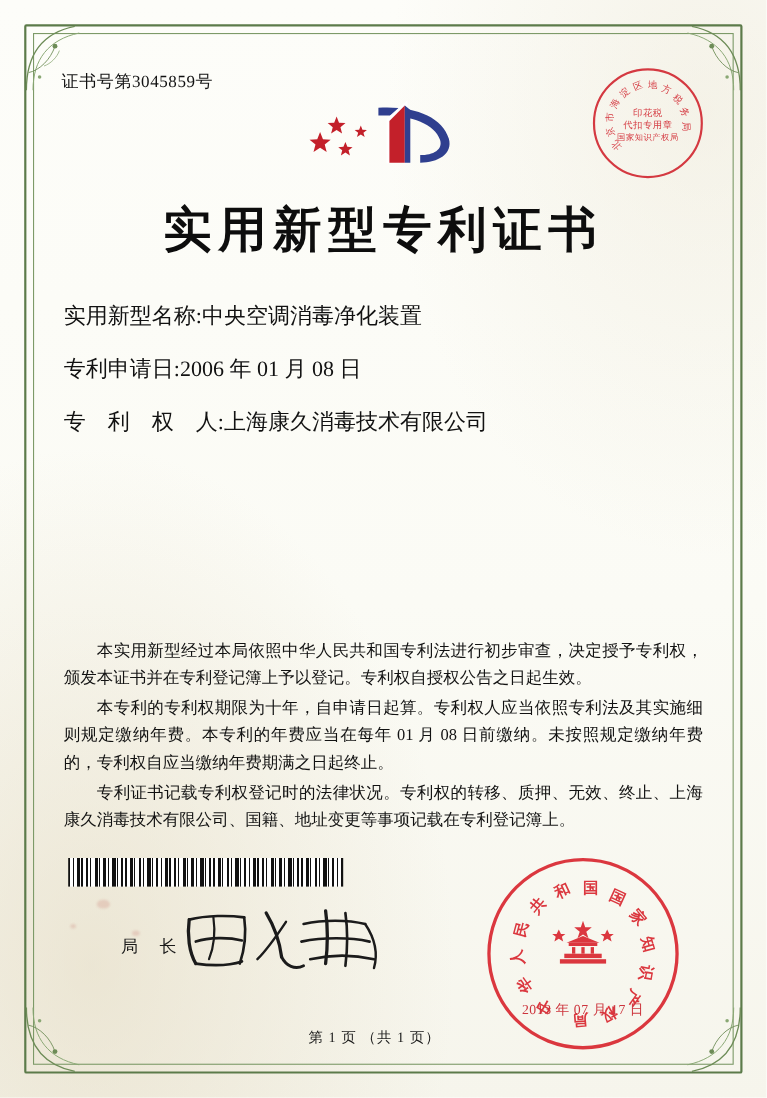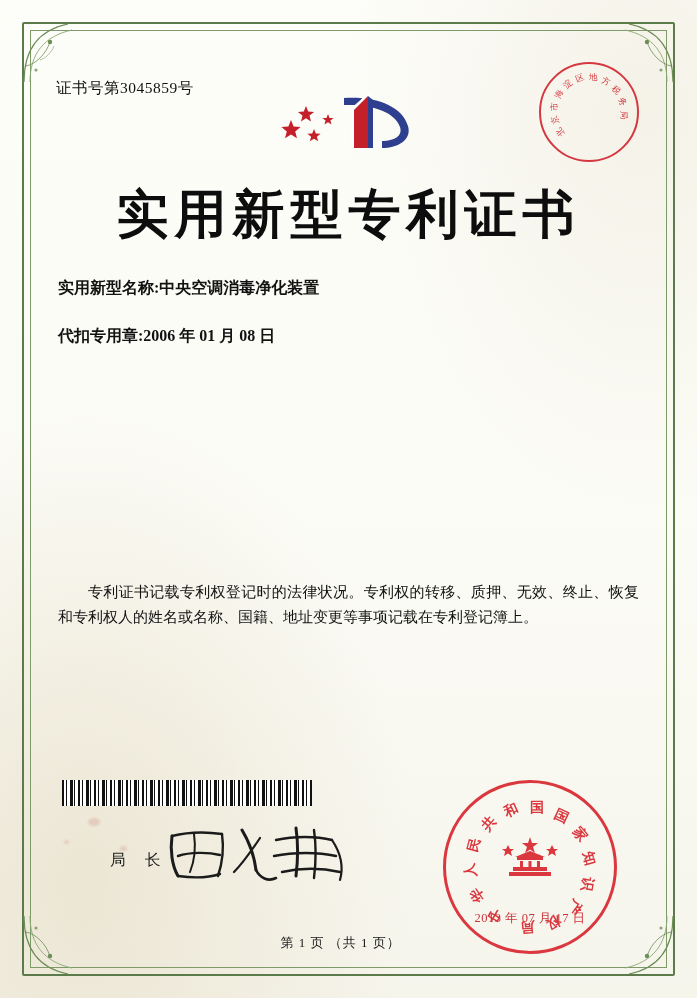--- a/index.html
+++ b/index.html
@@ -49,21 +49,21 @@
 
   
   .content {
     position: absolute;
     left: 44px; right: 44px; top: 40px; bottom: 40px;
   }
 
   .cert-no {
     position: absolute;
     left: 12px;
-    top: 38px;
+    top: 24px;
     font-size: 15.5px;
     letter-spacing: 0.5px;
     color: #111;
   }
 
   
   .logo {
     position: absolute;
     left: 50%;
     top: 44px;
@@ -105,41 +105,40 @@
     transform-origin: 0 0;
     white-space: nowrap;
   }
 
   
   .main-title {
     position: absolute;
     left: 0; right: 0;
     top: 140px;
     text-align: center;
-    font-size: 52px;
+    font-size: 44px;
     font-weight: bold;
     letter-spacing: 6px;
     font-family: "Liberation Serif", "DejaVu Serif", serif;
     color: #0d0d0d;
   }
 
   
   .fields {
     position: absolute;
     left: 14px;
     right: 10px;
     top: 238px;
   }
   .field-row {
-    font-size: 16px;
+    font-size: 20px;
     line-height: 20px;
     margin-bottom: 28px;
     color: #121212;
     white-space: nowrap;
-    font-weight: bold;
   }
   .field-label {
     display: inline-block;
   }
   .field-value {
     display: inline-block;
   }
 
   
   .paras {
@@ -330,35 +329,45 @@
         <span class="ring-ch" style="transform:rotate(-88deg) translate(0,-40px) rotate(0deg);">市</span>
         <span class="ring-ch" style="transform:rotate(-66deg) translate(0,-40px) rotate(0deg);">海</span>
         <span class="ring-ch" style="transform:rotate(-44deg) translate(0,-40px) rotate(0deg);">淀</span>
         <span class="ring-ch" style="transform:rotate(-22deg) translate(0,-40px) rotate(0deg);">区</span>
         <span class="ring-ch" style="transform:rotate(0deg) translate(0,-40px) rotate(0deg);">地</span>
         <span class="ring-ch" style="transform:rotate(22deg) translate(0,-40px) rotate(0deg);">方</span>
         <span class="ring-ch" style="transform:rotate(44deg) translate(0,-40px) rotate(0deg);">税</span>
         <span class="ring-ch" style="transform:rotate(66deg) translate(0,-40px) rotate(0deg);">务</span>
         <span class="ring-ch" style="transform:rotate(88deg) translate(0,-40px) rotate(0deg);">局</span>
       </div>
+      <div class="mid">
+        <div>印花税</div>
+        <div>代扣专用章</div>
+        <div style="font-size:7.5px;">国家知识产权局</div>
+      </div>
     </div>
 
     <div class="main-title">实用新型专利证书</div>
 
     <div class="fields">
       <div class="field-row">
         <span class="field-label">实用新型名称:</span><span class="field-value">中央空调消毒净化装置</span>
       </div>
       <div class="field-row">
-        <span class="field-label">代扣专用章:</span><span class="field-value">2006 年 01 月 08 日</span>
+        <span class="field-label">专利申请日:</span><span class="field-value">2006 年 01 月 08 日</span>
+      </div>
+      <div class="field-row">
+        <span class="field-label">专　利　权　人:</span><span class="field-value">上海康久消毒技术有限公司</span>
       </div>
     </div>
 
     <div class="paras">
-      <p class="para">专利证书记载专利权登记时的法律状况。专利权的转移、质押、无效、终止、恢复和专利权人的姓名或名称、国籍、地址变更等事项记载在专利登记簿上。</p>
+      <p class="para">本实用新型经过本局依照中华人民共和国专利法进行初步审查，决定授予专利权，颁发本证书并在专利登记簿上予以登记。专利权自授权公告之日起生效。</p>
+      <p class="para">本专利的专利权期限为十年，自申请日起算。专利权人应当依照专利法及其实施细则规定缴纳年费。本专利的年费应当在每年 01 月 08 日前缴纳。未按照规定缴纳年费的，专利权自应当缴纳年费期满之日起终止。</p>
+      <p class="para">专利证书记载专利权登记时的法律状况。专利权的转移、质押、无效、终止、上海康久消毒技术有限公司、国籍、地址变更等事项记载在专利登记簿上。</p>
     </div>
 
     <div class="barcode"></div>
 
     <div class="director">局　长</div>
     <div class="signature">
       <svg width="210" height="70" viewBox="0 0 210 70">
         <g fill="none" stroke="#1b1b1b" stroke-width="2.4" stroke-linecap="round">
           <path d="M8 18 C6 32 8 48 14 58" stroke-width="3"></path>
           <path d="M8 18 C24 14 44 14 58 16"></path>

